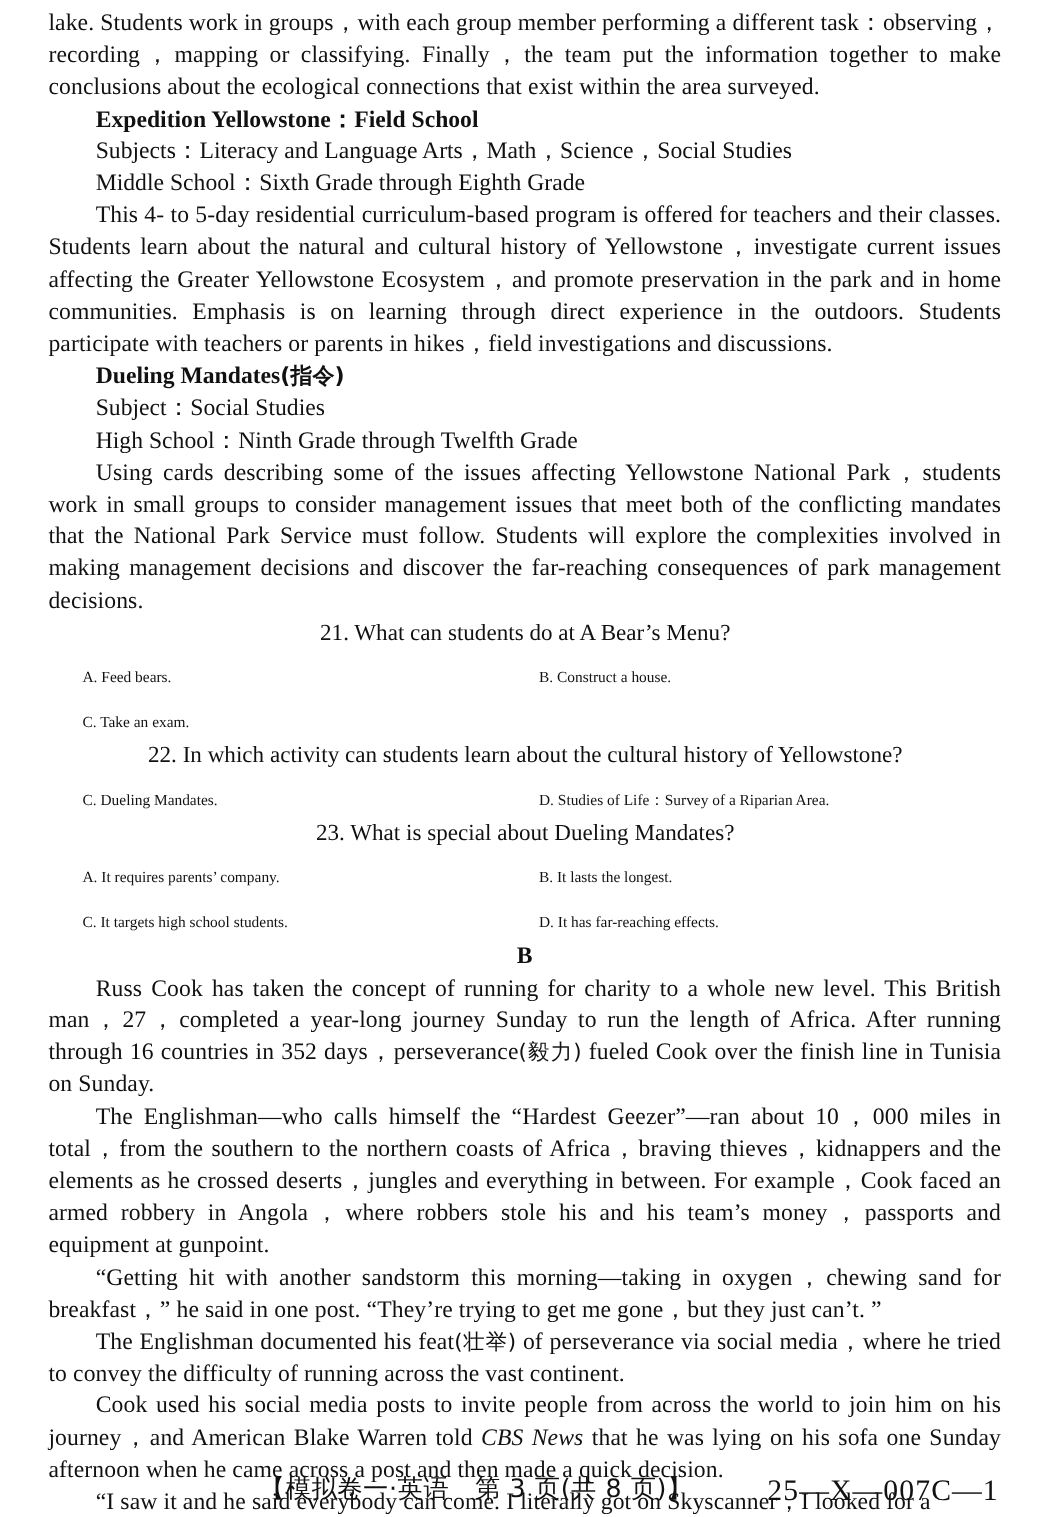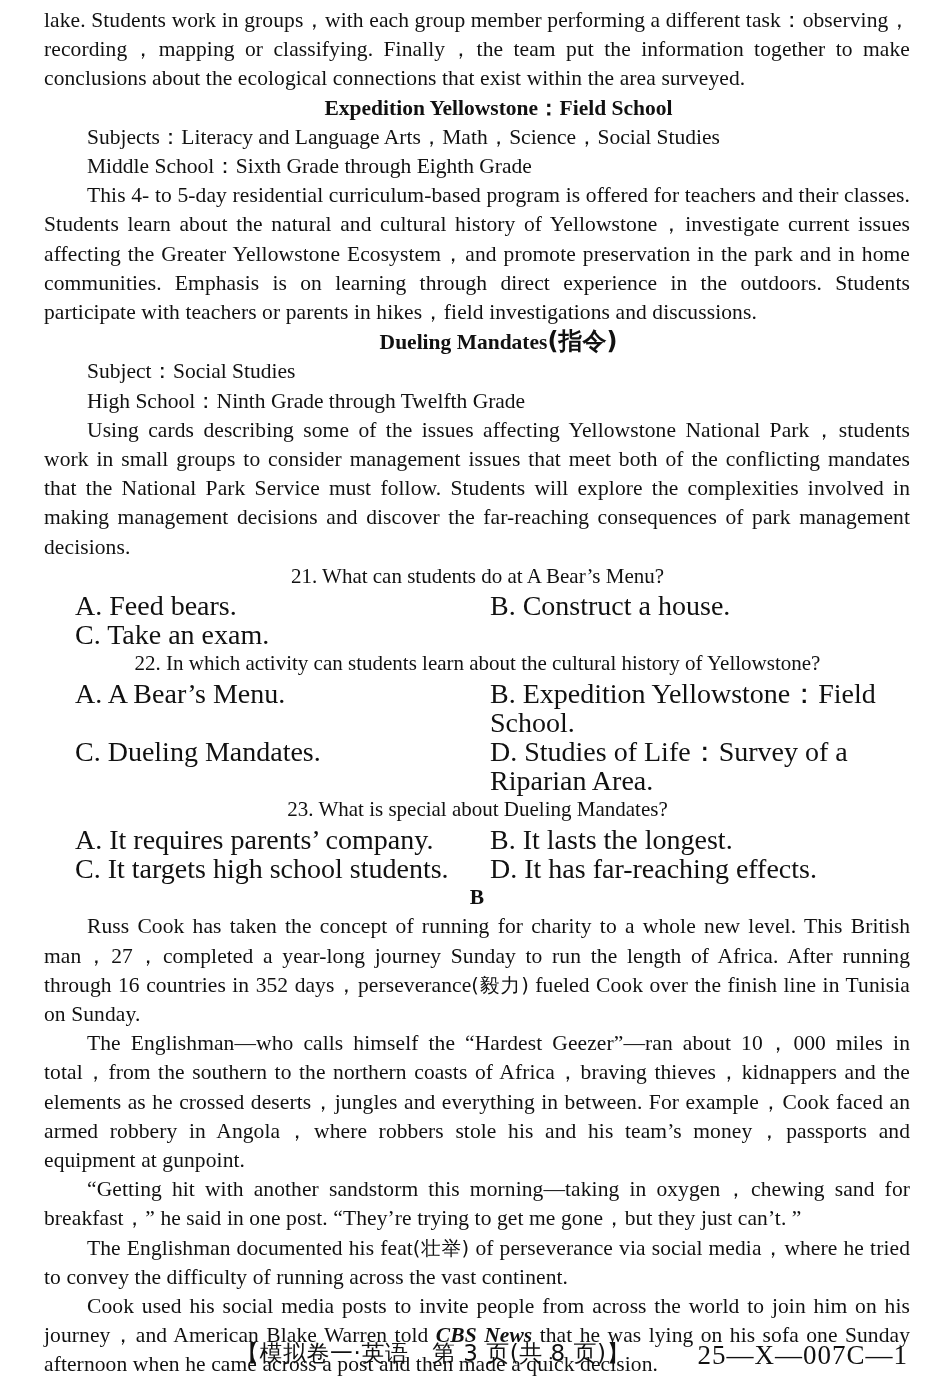--- a/index.html
+++ b/index.html
@@ -41,26 +41,26 @@
   }
   p.para.noindent {
     text-indent: 0;
   }
   .subhead {
     margin: 0;
     font-size: 21.5px;
     line-height: 29.2px;
     font-weight: bold;
     text-indent: 2em;
-    text-align: center;
+    text-align: left;
   }
   .subhead .cn {
     font-family: "DejaVu Sans", sans-serif;
     font-weight: bold;
-    font-size: 24px;
+    font-size: 20px;
   }
   .plainline {
     margin: 0;
     font-size: 21.5px;
     line-height: 29.2px;
     text-indent: 2em;
     text-align: left;
   }
   .cn-inline {
     font-family: "DejaVu Sans", sans-serif;
@@ -77,22 +77,23 @@
   .qblock { margin: 0; }
   .qstem {
     margin: 0;
     font-size: 21px;
     line-height: 29.2px;
     text-align: center;
     padding-left: 1px;
   }
   .opt-row {
     display: flex;
-    font-size: 28px;
-    line-height: 29.2px;
+    font-size: 14px;
+    line-height: 29.2px;
+    margin-top: 12px;
   }
   .opt-a {
     width: 446px;
     padding-left: 31px;
     box-sizing: border-box;
   }
   .opt-b {
     flex: 1;
     padding-left: 0px;
   }
@@ -117,21 +118,21 @@
     white-space: pre;
   }
   .footer-right {
     position: absolute;
     right: 42px;
     top: 2px;
     font-size: 27px;
     letter-spacing: 1px;
     font-family: "Liberation Serif", serif;
   }
-  i.ital { font-style: italic; font-weight: bold; }
+  i.ital { font-style: italic; }
 </style>
 </head>
 <body>
 
 <div id="page">
 
   <div class="body-col">
 
     <p class="para noindent">lake. Students work in groups，with each group member performing a different task：observing，recording，mapping or classifying. Finally，the team put the information together to make conclusions about the ecological connections that exist within the area surveyed.</p>
 
@@ -157,24 +158,20 @@
         <div class="opt-a">A. Feed bears.</div>
         <div class="opt-b">B. Construct a house.</div>
       </div>
       <div class="opt-row">
         <div class="opt-a">C. Take an exam.</div>
       </div>
     </div>
 
     <div class="qblock">
       <p class="qstem">22. In which activity can students learn about the cultural history of Yellowstone?</p>
-      <div class="opt-row">
-        <div class="opt-a">A. A Bear’s Menu.</div>
-        <div class="opt-b">B. Expedition Yellowstone：Field School.</div>
-      </div>
       <div class="opt-row">
         <div class="opt-a">C. Dueling Mandates.</div>
         <div class="opt-b">D. Studies of Life：Survey of a Riparian Area.</div>
       </div>
     </div>
 
     <div class="qblock">
       <p class="qstem">23. What is special about Dueling Mandates?</p>
       <div class="opt-row">
         <div class="opt-a">A. It requires parents’ company.</div>

